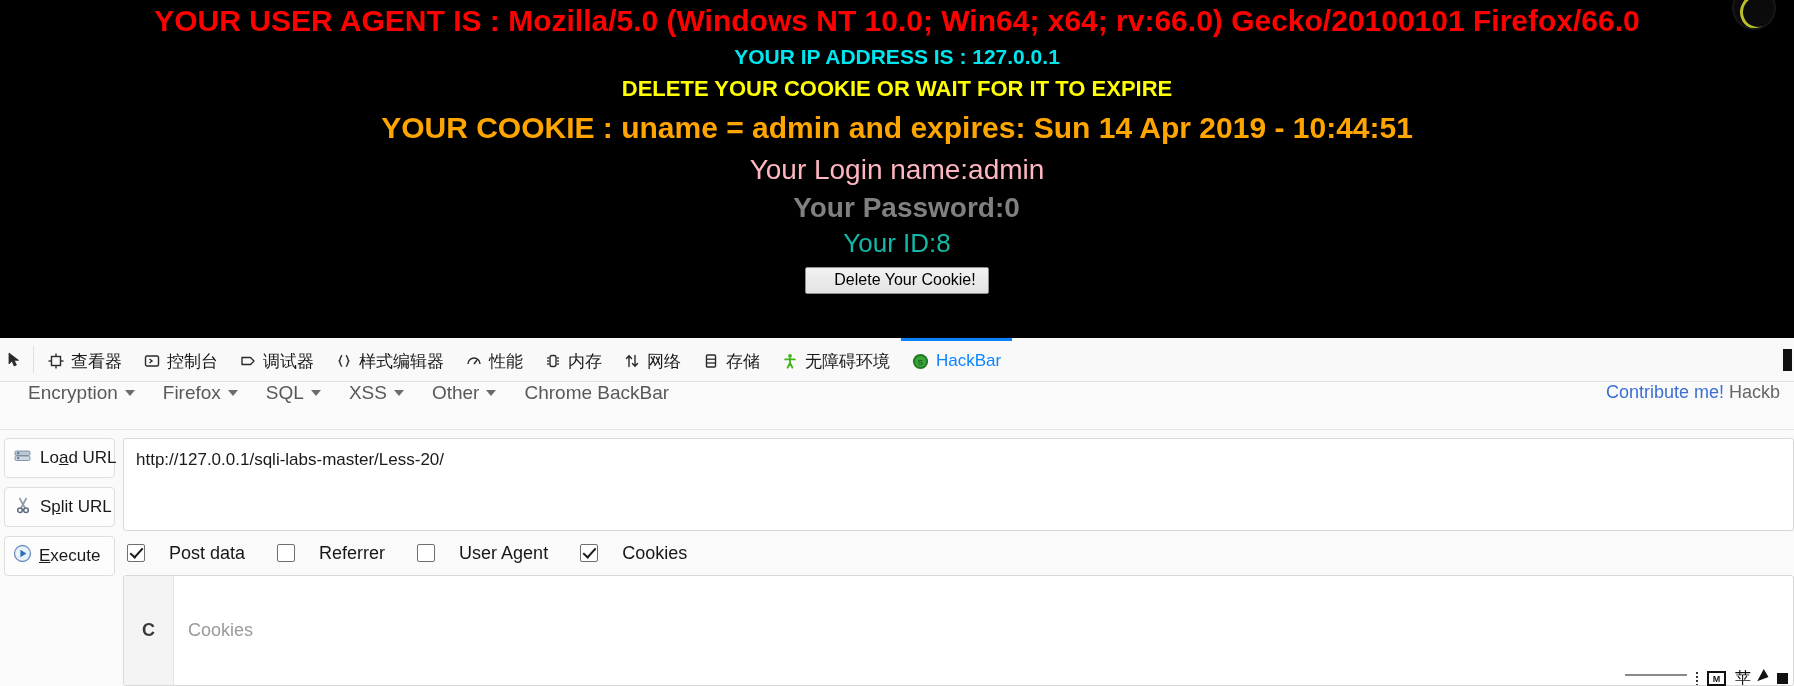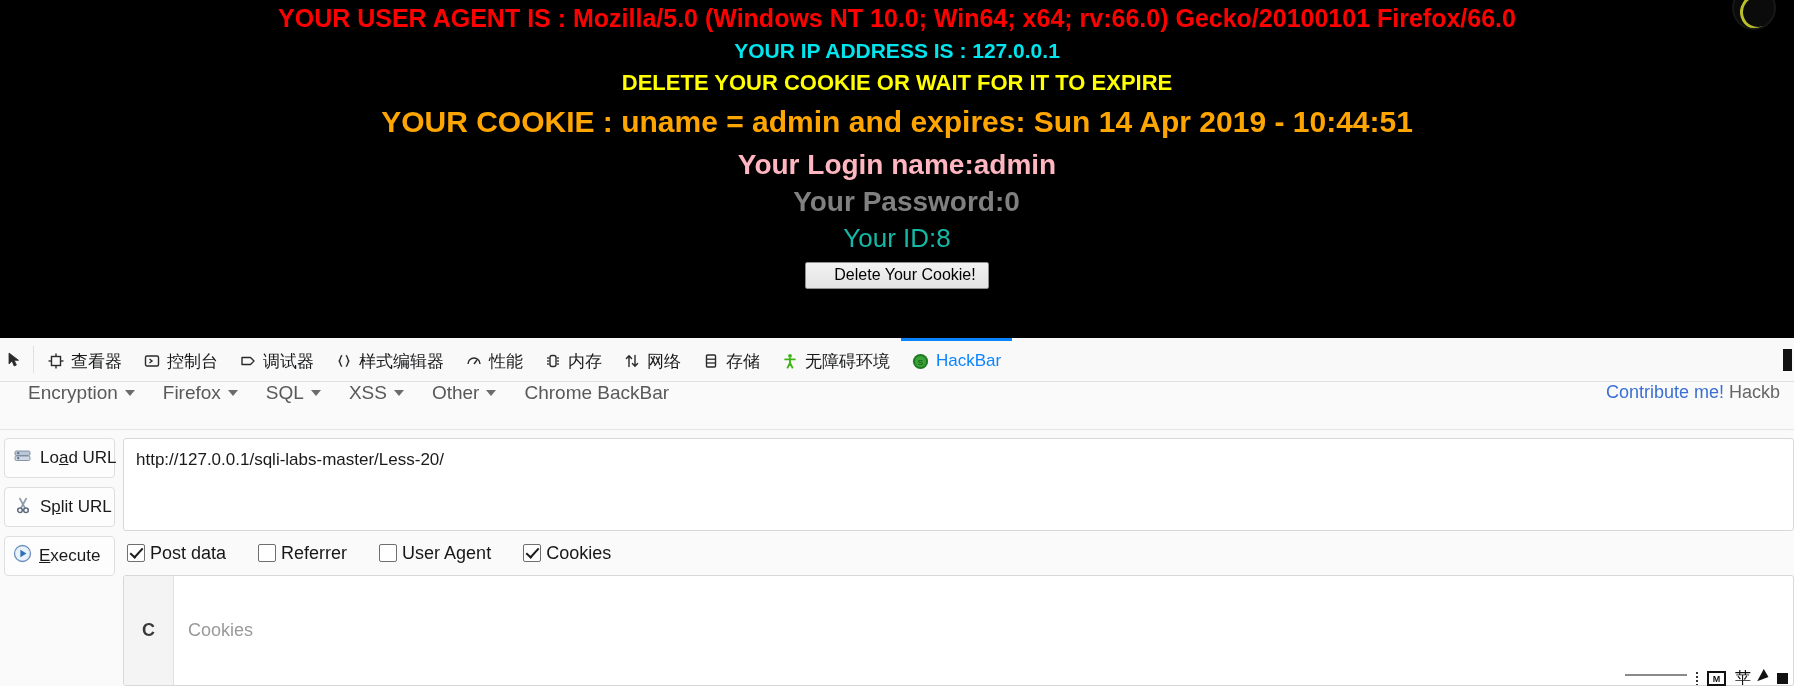--- a/index.html
+++ b/index.html
@@ -19,37 +19,37 @@
     background: #000000;
     overflow: hidden;
   }
   .center-line {
     text-align: center;
     width: 100%;
     white-space: nowrap;
     line-height: 1.05;
   }
   .l-ua {
-    font-size: 25px; font-weight: bold; color: #FF0000;
+    font-size: 30px; font-weight: bold; color: #FF0000;
     padding-top: 5px;
   }
   .l-ip {
     font-size: 21px; font-weight: bold; color: #00E5EE;
     padding-top: 9px;
   }
   .l-del {
     font-size: 22px; font-weight: bold; color: #FFFF00;
     padding-top: 9px;
   }
   .l-cookie {
     font-size: 30px; font-weight: bold; color: #FFA500;
     padding-top: 12px;
   }
   .l-login {
-    font-size: 28px; font-weight: bold; color: #FFB6C1;
+    font-size: 28px; font-weight: normal; color: #FFB6C1;
     padding-top: 12px;
   }
   .l-pass {
     font-size: 28px; font-weight: bold; color: #808080;
     padding-top: 8px;
     padding-left: 19px;
   }
   .l-id {
     font-size: 26px; color: #14b8a6;
     padding-top: 8px;
@@ -217,21 +217,21 @@
     white-space: pre-wrap;
   }
   .chk-row {
     display: flex;
     align-items: center;
     gap: 0;
     height: 44px;
     padding-left: 4px;
   }
   .chk {
-    display: flex; align-items: center; gap: 5px;
+    display: flex; align-items: center; gap: 24px;
     font-size: 18px; color: #171717;
     margin-right: 32px;
     cursor: pointer;
     white-space: nowrap;
   }
   .box {
     width: 18px; height: 18px;
     border: 1px solid #6f6f6f;
     border-radius: 2px;
     background: #fff;

